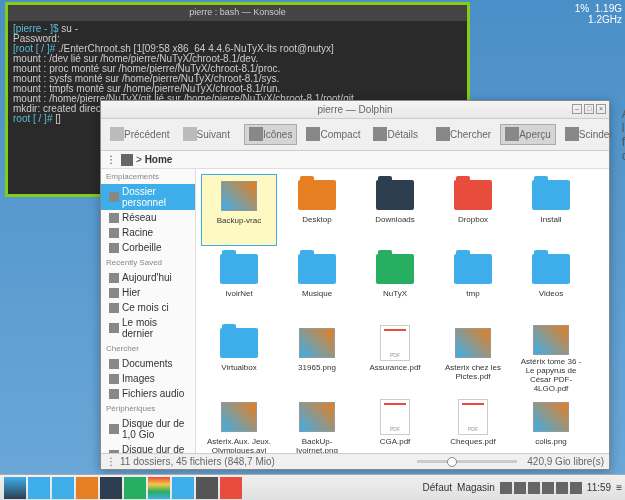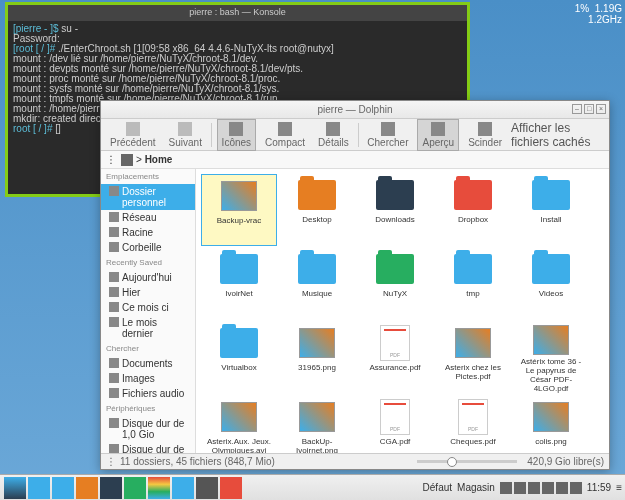--- a/index.html
+++ b/index.html
@@ -7,30 +7,30 @@
 .term{position:absolute;top:2px;left:5px;width:465px;height:195px;background:#2a2a2a;border:3px solid #84cc16}
 .term-title{height:16px;background:#444;color:#ccc;font-size:9px;padding:2px 5px;text-align:center}
 .term-body{padding:3px 5px;color:#ccc;font-family:monospace;font-size:8px;line-height:10px}
 .term-body .prompt{color:#5cbcd6}
 .sys{position:absolute;top:3px;right:3px;color:#fff;text-align:right;font-size:9px}
 .dolphin{position:absolute;top:100px;left:100px;width:510px;height:370px;background:#fff;border:1px solid #888;display:flex;flex-direction:column;box-shadow:0 2px 10px rgba(0,0,0,0.3)}
 .d-title{height:18px;background:linear-gradient(#f5f5f5,#e8e8e8);border-bottom:1px solid #ccc;text-align:center;font-size:10px;padding:3px;position:relative;color:#666}
 .d-close{position:absolute;right:3px;top:3px;display:flex;gap:2px}
 .d-close span{width:10px;height:10px;border:1px solid #999;font-size:7px;text-align:center}
 .d-tool{height:32px;background:#f0f0f0;border-bottom:1px solid #ccc;display:flex;align-items:center;padding:2px 5px;gap:5px}
-.d-tool-btn{display:flex;flex-direction:column;align-items:center;padding:2px 4px;font-size:8px;color:#666;cursor:pointer}
+.d-tool-btn{display:flex;flex-direction:row;align-items:center;padding:2px 4px;font-size:8px;color:#666;cursor:pointer}
 .d-tool-btn.sel{background:#d5d5d5;border:1px solid #aaa}
 .d-tool-ic{width:14px;height:14px;background:#888;margin-bottom:1px}
 .d-tool-sep{width:1px;height:24px;background:#ccc}
 .d-bc{height:18px;background:#f8f8f8;border-bottom:1px solid #ddd;display:flex;align-items:center;padding:0 5px;font-size:9px;color:#333}
 .d-bc-ic{width:12px;height:12px;background:#666;margin-right:3px}
 .d-body{flex:1;display:flex;overflow:hidden}
 .d-side{width:95px;background:#fafafa;border-right:1px solid #ddd;overflow-y:auto;font-size:9px}
 .d-side-h{padding:3px 5px;color:#888;font-size:8px}
-.d-side-i{padding:2px 5px 2px 8px;display:flex;align-items:flex-start;gap:3px;cursor:pointer;color:#333}
+.d-side-i{padding:2px 5px 2px 8px;display:flex;align-items:center;gap:3px;cursor:pointer;color:#333}
 .d-side-i.sel{background:#3daee9;color:#fff}
 .d-side-ic{width:10px;height:10px;background:#888;flex-shrink:0}
 .d-main{flex:1;padding:5px;overflow-y:auto;display:flex;flex-wrap:wrap;align-content:flex-start;gap:2px}
 .d-item{width:76px;height:72px;display:flex;flex-direction:column;align-items:center;padding:3px;cursor:pointer}
 .d-item.sel{background:#fef9c3;border:1px solid #3daee9}
 .d-ic{width:40px;height:36px;margin-bottom:2px;display:flex;align-items:center;justify-content:center}
 .d-lbl{font-size:8px;text-align:center;color:#333;line-height:9px;word-break:break-word}
 .fold{width:38px;height:30px;background:#3daee9;border-radius:2px;position:relative}
 .fold::before{content:'';position:absolute;top:-4px;left:2px;width:14px;height:6px;background:#3daee9;border-radius:2px 2px 0 0}
 .fold.r{background:#e74c3c}.fold.r::before{background:#e74c3c}
@@ -59,21 +59,20 @@
   <div>1.2GHz</div>
 </div>
 
 <div class="term">
   <div class="term-title">pierre : bash — Konsole</div>
   <div class="term-body" id="termbody">
       <div><span class="prompt">[pierre - ]$ </span>su -</div>
       <div>Password:</div>
       <div><span class="prompt">[root [ / ]# </span>./EnterChroot.sh           [1[09:58 x86_64 4.4.6-NuTyX-lts root@nutyx]</div>
       <div>mount : /dev lié sur /home/pierre/NuTyX/chroot-8.1/dev.</div>
-      <div>mount : devpts monté sur /home/pierre/NuTyX/chroot-8.1/dev/pts.</div>
       <div>mount : proc monté sur /home/pierre/NuTyX/chroot-8.1/proc.</div>
       <div>mount : sysfs monté sur /home/pierre/NuTyX/chroot-8.1/sys.</div>
       <div>mount : tmpfs monté sur /home/pierre/NuTyX/chroot-8.1/run.</div>
       <div>mount : /home/pierre/NuTyX/git lié sur /home/pierre/NuTyX/chroot-8.1/root/git.</div>
       <div>mkdir: created directory '/home/pierre/NuTyX/chroot-8.1//run/shm'</div>
       <div><span class="prompt">root [ / ]# </span>[]</div>
     </div>
 </div>
 
 <div class="dolphin">

